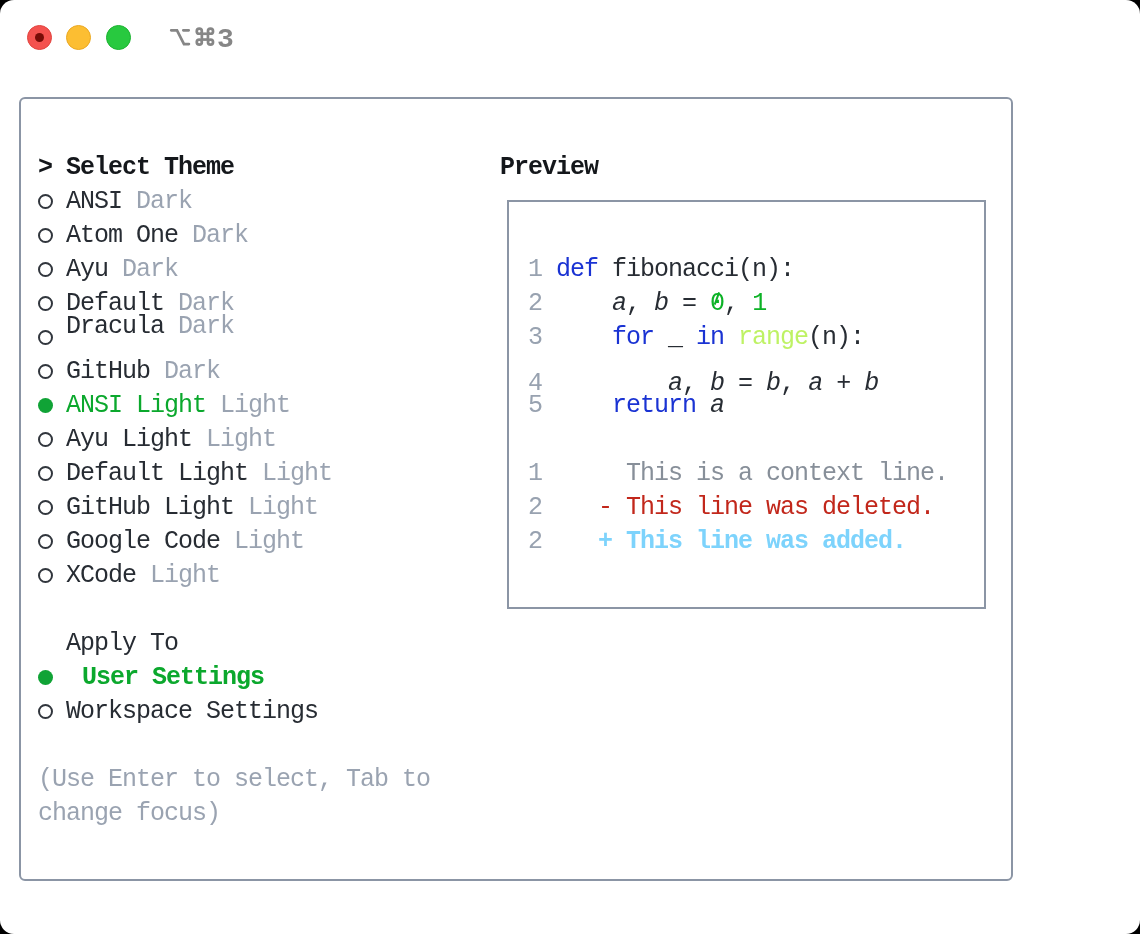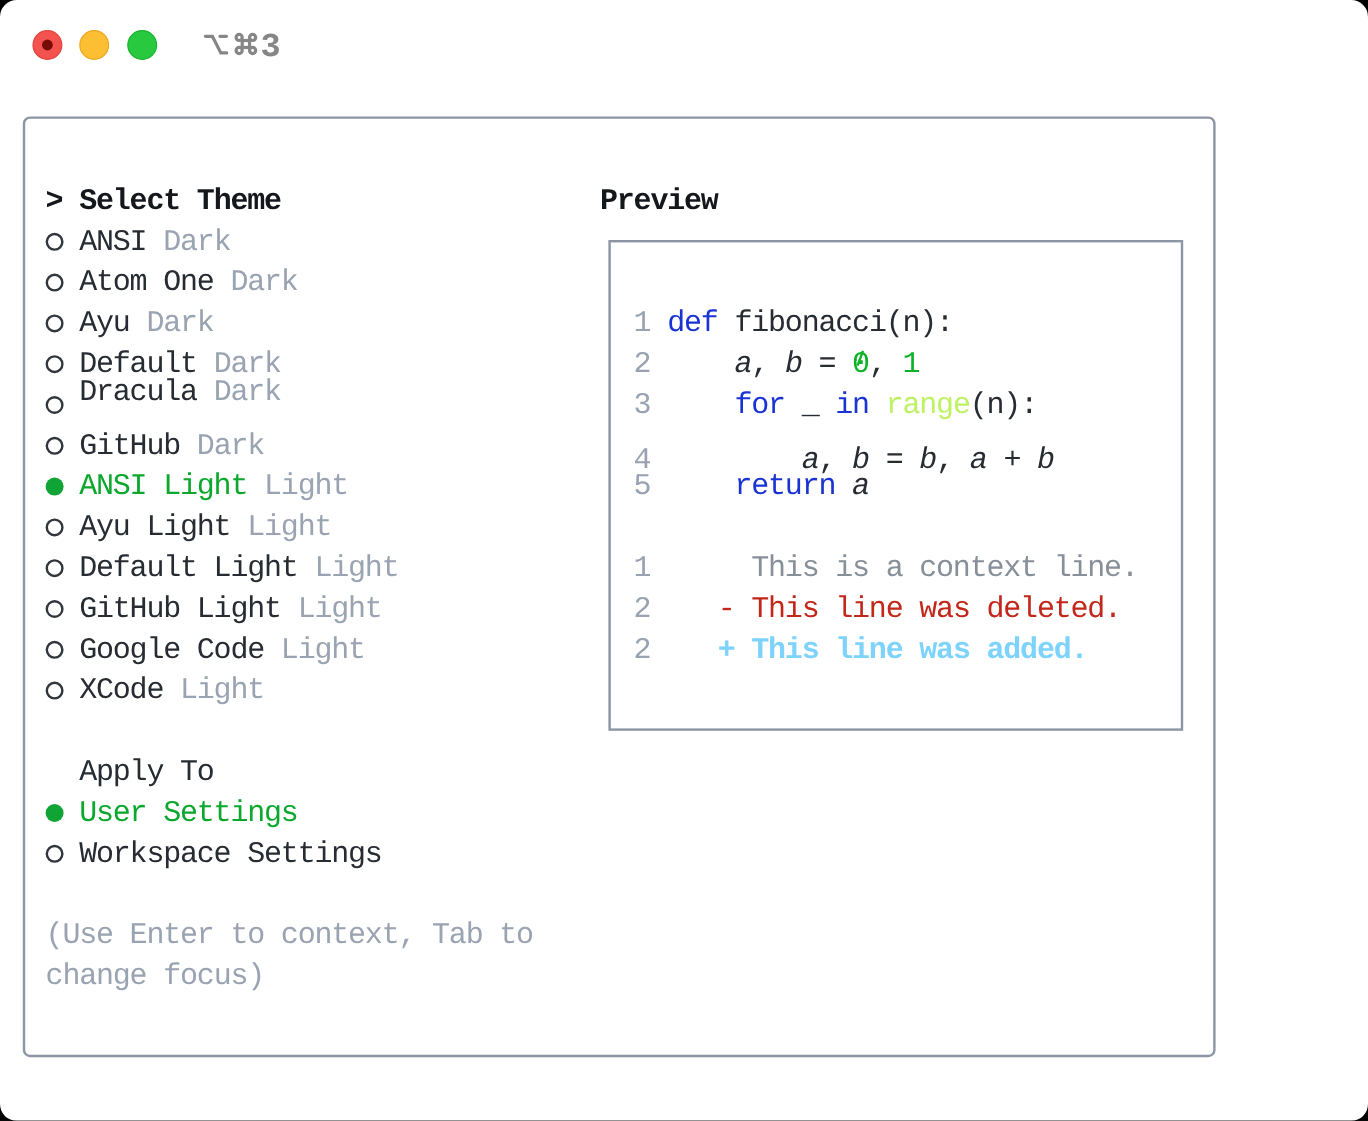--- a/index.html
+++ b/index.html
@@ -63,23 +63,23 @@
 <div class="ln" style="top:287px;left:66px;">Default <span class="dim">Dark</span></div>
 <div class="ln" style="top:310px;left:66px;">Dracula <span class="dim">Dark</span></div>
 <div class="ln" style="top:355px;left:66px;">GitHub <span class="dim">Dark</span></div>
 <div class="ln grn" style="top:389px;left:66px;">ANSI Light <span class="dim">Light</span></div>
 <div class="ln" style="top:423px;left:66px;">Ayu Light <span class="dim">Light</span></div>
 <div class="ln" style="top:457px;left:66px;">Default Light <span class="dim">Light</span></div>
 <div class="ln" style="top:491px;left:66px;">GitHub Light <span class="dim">Light</span></div>
 <div class="ln" style="top:525px;left:66px;">Google Code <span class="dim">Light</span></div>
 <div class="ln" style="top:559px;left:66px;">XCode <span class="dim">Light</span></div>
 <div class="ln" style="top:627px;left:66px;">Apply To</div>
-<div class="ln grn" style="top:661px;left:66px;">User Settings</div>
+<div class="ln grn" style="top:661px;left:82px;font-weight:bold;">User Settings</div>
 <div class="ln" style="top:695px;left:66px;">Workspace Settings</div>
-<div class="ln dim" style="top:763px;">(Use Enter to context, Tab to</div>
+<div class="ln dim" style="top:763px;">(Use Enter to select, Tab to</div>
 <div class="ln dim" style="top:797px;">change focus)</div>
 
 <div class="ring" style="top:193.9px;"></div>
 <div class="ring" style="top:227.9px;"></div>
 <div class="ring" style="top:261.9px;"></div>
 <div class="ring" style="top:295.9px;"></div>
 <div class="ring" style="top:329.9px;"></div>
 <div class="ring" style="top:363.9px;"></div>
 <div class="ring" style="top:431.9px;"></div>
 <div class="ring" style="top:465.9px;"></div>

